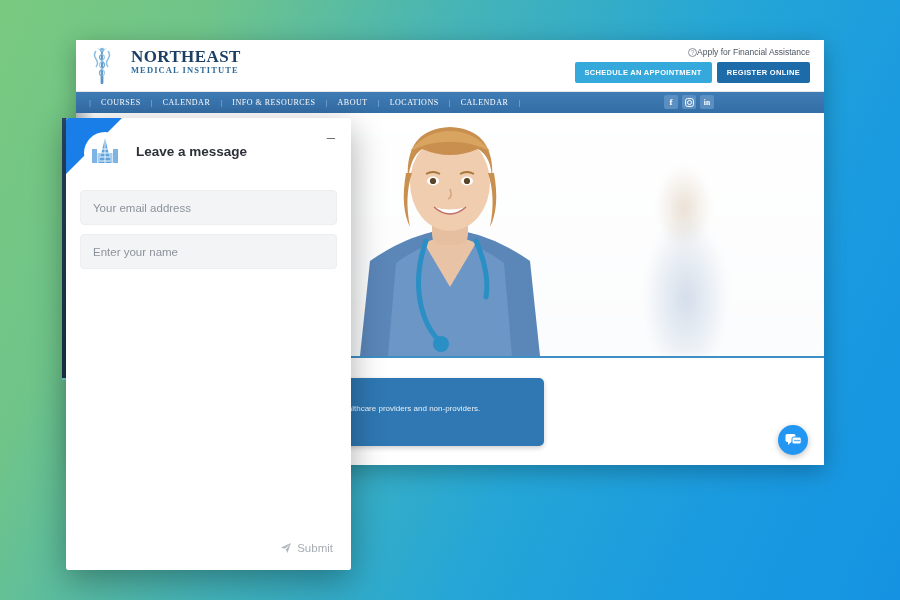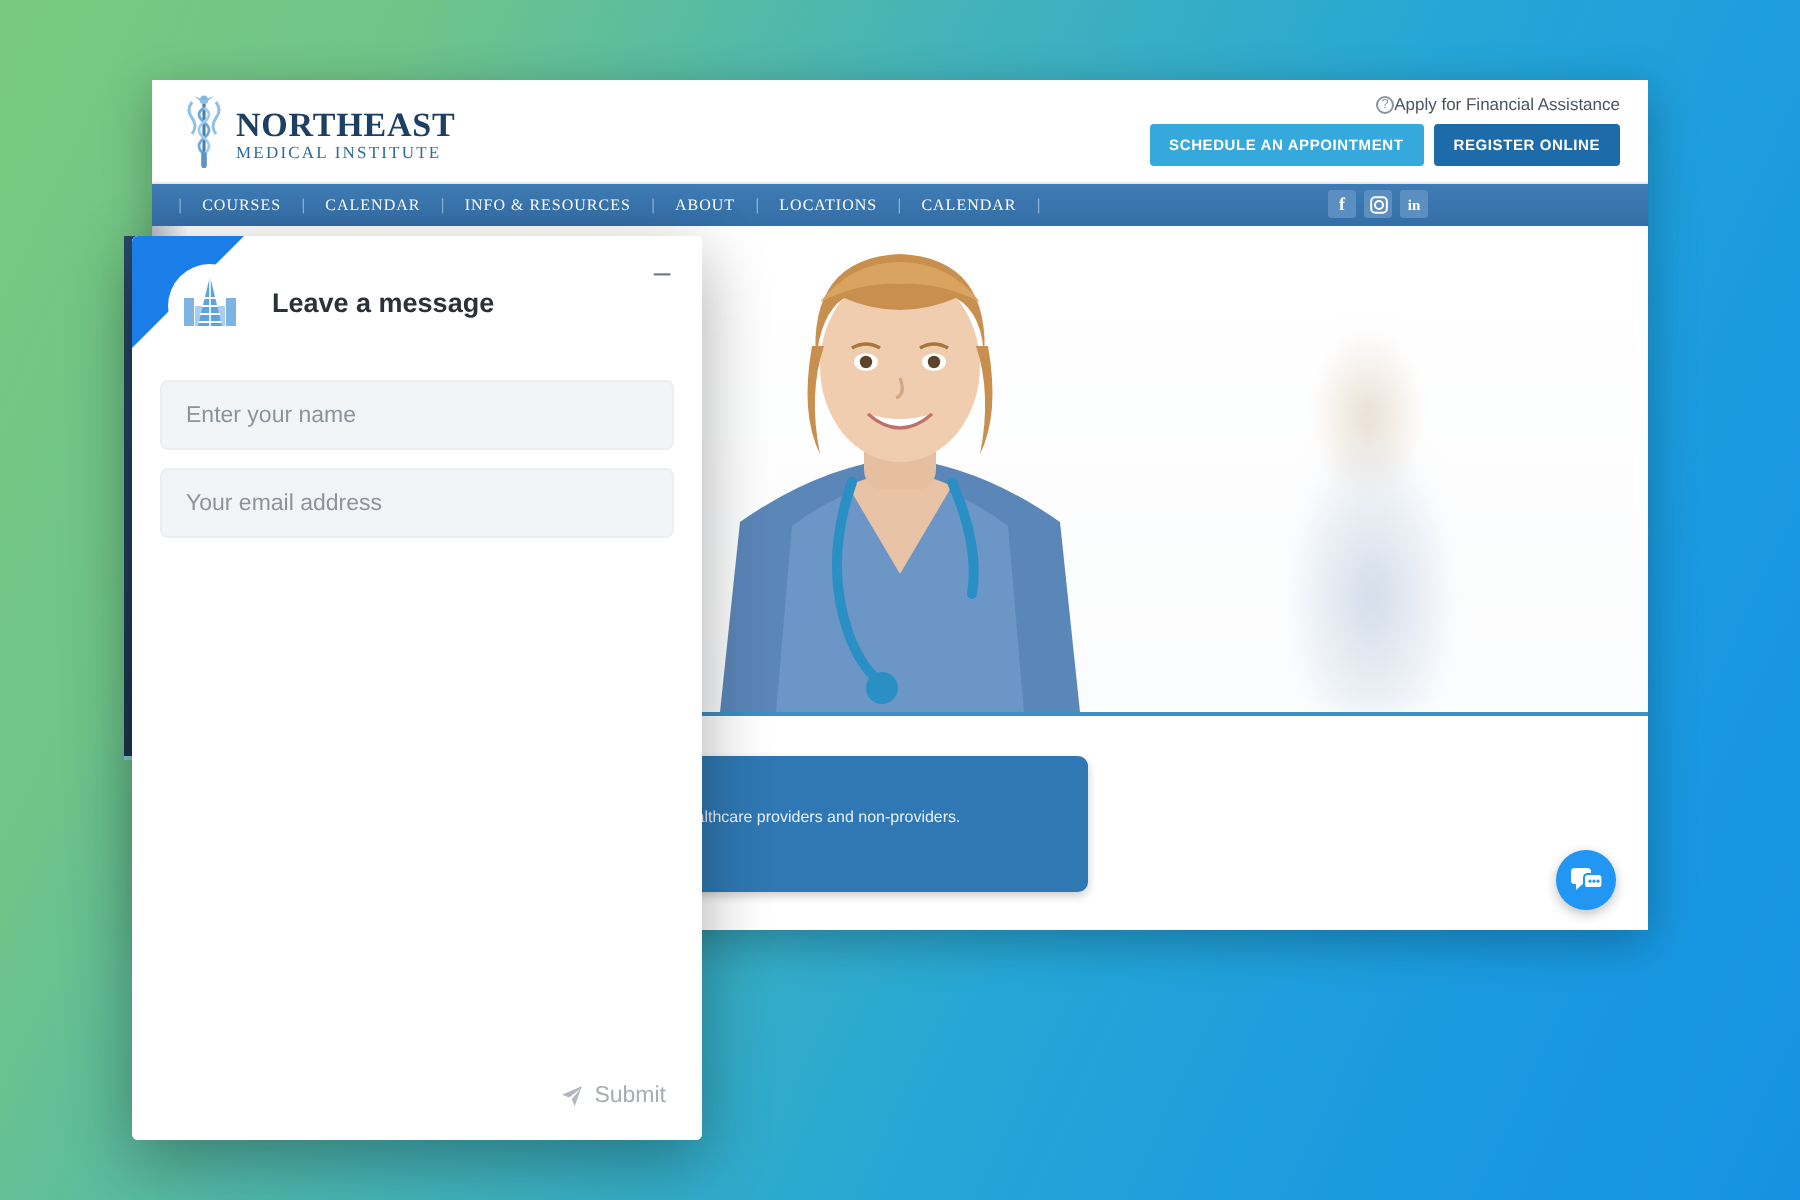--- a/index.html
+++ b/index.html
@@ -28,33 +28,33 @@
   
   .site-header {
     position: relative;
     height: 52px;
     background: #ffffff;
     border-bottom: 1px solid #e7e7e7;
   }
   .logo-wrap {
     position: absolute;
     left: 14px; top: 6px;
-    display: flex; align-items: center; gap: 4px;
+    display: flex; align-items: flex-start; gap: 17px;
   }
   .caduceus { width: 24px; height: 40px; display:block; }
   .logo-text { line-height: 1; padding-top: 2px; }
   .logo-main {
     font-family: "Liberation Serif", serif;
     font-size: 17px; letter-spacing: 0.4px;
     color: #1c3f63; font-weight: 700;
   }
   .logo-sub {
     font-family: "Liberation Serif", serif;
     font-size: 8.5px; letter-spacing: 1.1px;
-    color: #2f6b9a; font-weight: 400;
+    color: #2f6b9a; font-weight: 700;
     margin-top: 1px;
   }
 
   .header-right {
     position: absolute;
     right: 14px; top: 7px;
     text-align: right;
   }
   .fin-assist {
     font-size: 8.5px; color: #4a5560;
@@ -404,22 +404,22 @@
           </svg>
         </span>
       </div>
 
       <div class="cw-title">Leave a message</div>
 
       <div class="cw-min">–</div>
     </div>
 
     <div class="cw-body">
+      <input class="cw-input" type="text" placeholder="Your email address" style="">
       <input class="cw-input" type="text" placeholder="Enter your name" style="">
-      <input class="cw-input" type="text" placeholder="Your email address" style="">
     </div>
 
     <div class="cw-foot">
       <button class="cw-submit">
         <span>
           <svg width="12" height="12" viewBox="0 0 12 12">
             <path d="M11 1 L1 5.4 L4.6 6.8 L10.4 2.2 L5.8 7.6 L7.4 11 Z" fill="#b2b8be"></path>
           </svg>
         </span>
         <span>Submit</span>

